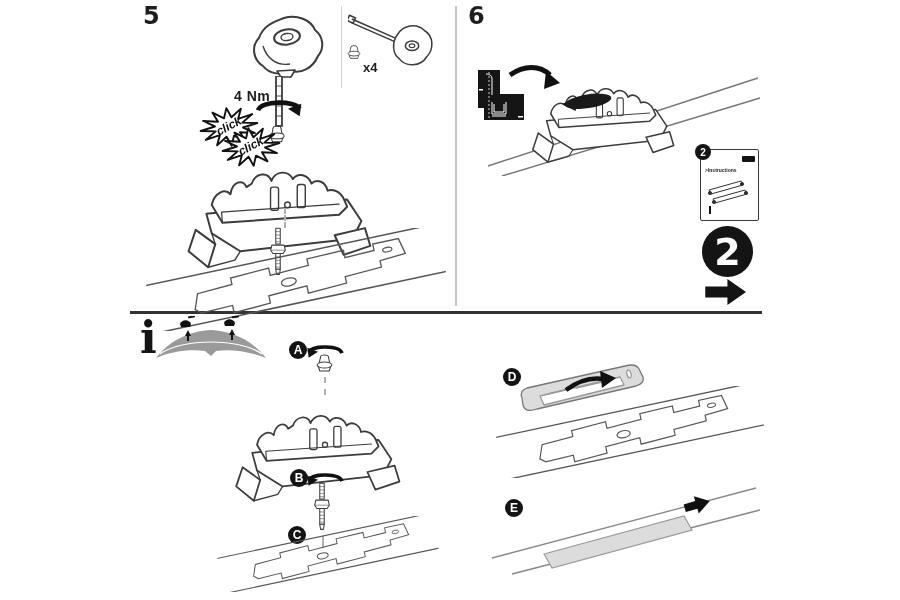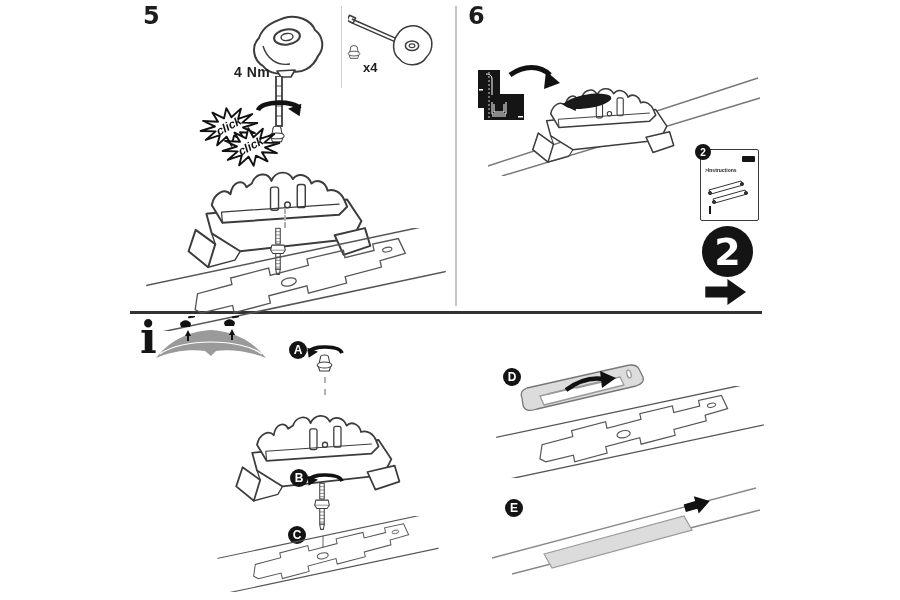--- a/index.html
+++ b/index.html
@@ -125,21 +125,21 @@
   <svg class="abs" style="left:272px;top:76px;" width="14" height="52" viewBox="0 0 14 52">
     <g stroke="#3c3c3c" stroke-width="1.8" fill="#fff">
       <rect x="4" y="0" width="6" height="50"></rect>
       <path d="M4,10 h6 M4,20 h6 M4,30 h6 M4,40 h6" stroke-width="0.9"></path>
     </g>
   </svg>
 
   <svg class="abs" style="left:253px;top:97px;" width="50" height="20" viewBox="0 0 60 24">
     <use href="#sym-rot"></use>
   </svg>
-  <div class="torque" style="left:234px;top:64px;">4 Nm</div>
+  <div class="torque" style="left:234px;top:88px;">4 Nm</div>
 
   <svg class="abs" style="left:266px;top:124px;" width="22" height="20" viewBox="0 0 34 30">
     <use href="#sym-nut"></use>
   </svg>
 
   <div class="burst" style="left:198px;top:106px;transform:rotate(-8deg);">
     <svg width="62" height="42" viewBox="0 0 64 44">
         <use href="#sym-burst"></use>
       </svg>
     <span>click</span>

